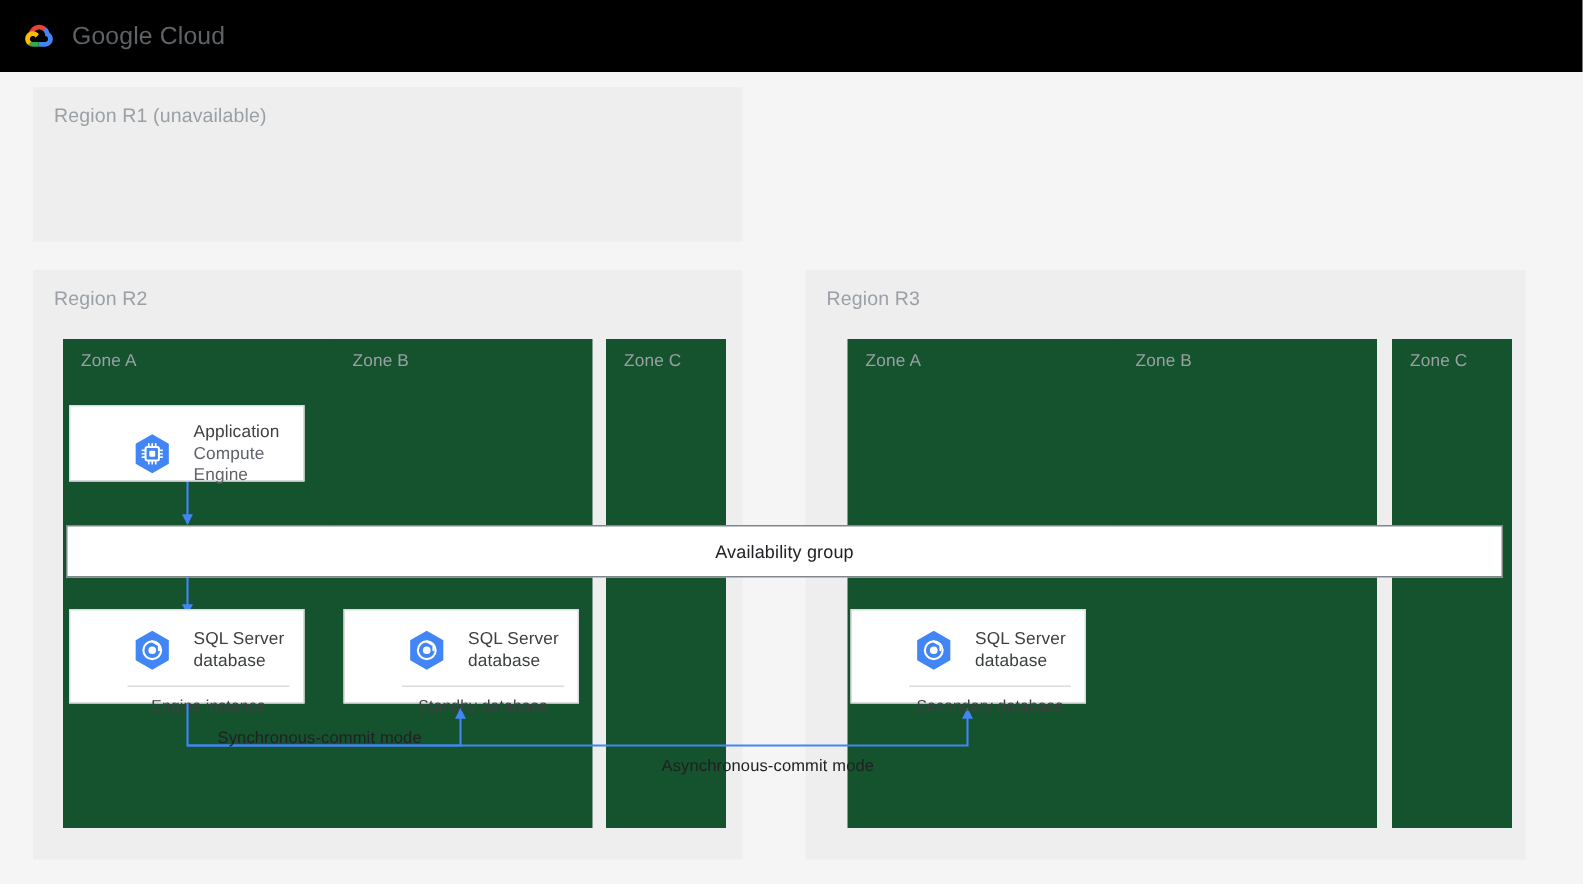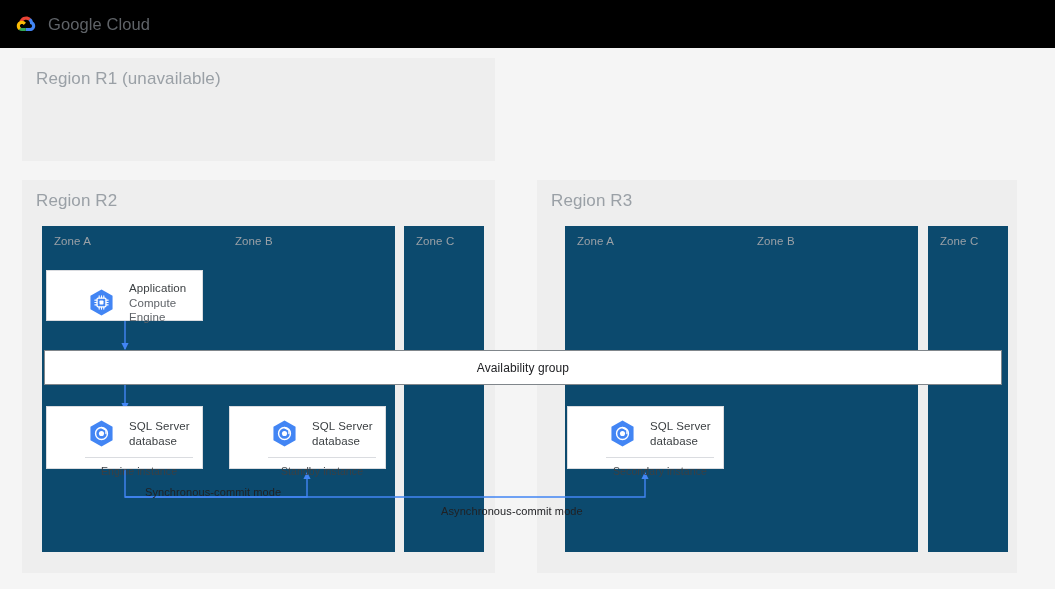--- a/index.html
+++ b/index.html
@@ -13,23 +13,23 @@
   .stage{position:relative;width:1055px;height:589px;}
 
   
   .header{position:absolute;left:0;top:0;width:1055px;height:48px;background:#000000;}
   .logo-wrap{position:absolute;left:14px;top:12px;display:flex;align-items:center;gap:10px;}
   .logo-icon{width:24px;height:24px;display:block;}
   .logo-text{font-size:16.5px;color:#5f6368;letter-spacing:.1px;line-height:24px;}
 
   
   .region{position:absolute;background:#eeeeee;}
-  .region-label{position:absolute;left:14px;top:11px;font-size:17px;color:#9aa0a6;letter-spacing:.1px;}
-
-  .zone{position:absolute;background:#0c4a6e;}
+  .region-label{position:absolute;left:14px;top:11px;font-size:13px;color:#9aa0a6;letter-spacing:.1px;}
+
+  .zone{position:absolute;background:#14532d;}
   .zone-label{position:absolute;left:12px;top:9px;font-size:11.5px;color:#9aa0a6;letter-spacing:.1px;}
 
   
   .card{position:absolute;background:#ffffff;border:1px solid #dadce0;box-sizing:border-box;padding-left:29px;}
   .card-row{display:flex;align-items:center;padding:10px 10px 10px 9px;gap:11px;}
   .hexicon{width:33px;height:33px;flex:0 0 33px;display:block;}
   .card-txt{display:flex;flex-direction:column;justify-content:center;}
   .card-title{font-size:11.5px;color:#3c4043;line-height:14.5px;letter-spacing:.1px;}
   .card-sub{font-size:11.5px;color:#5f6368;line-height:14.5px;letter-spacing:.1px;}
   .card-div{height:1px;background:#dadce0;margin:0 9px;}
@@ -173,38 +173,38 @@
           <circle cx="20" cy="20" r="3.1" fill="#ffffff"></circle>
           <path d="M20 12.8 L25.4 16 L25.4 20" fill="none" stroke="#ffffff" stroke-width="1.7" stroke-linecap="round"></path>
         </svg>
       </span>
       <span class="card-txt">
         <span class="card-title">SQL Server</span>
         <span class="card-title">database</span>
       </span>
     </div>
     <div class="card-div"></div>
-    <div class="card-foot">Standby instance</div>
+    <div class="card-foot">Standby database</div>
   </div>
 
   <div class="card" style="left:567px;top:406px;width:157px;height:63px;">
     <div class="card-row" style="padding-bottom:7px;">
       <span>
         <svg class="hexicon" viewBox="0 0 40 40" xmlns="http://www.w3.org/2000/svg">
           <path d="M20 4.2 L33.4 11.9 L33.4 28.1 L20 35.8 L6.6 28.1 L6.6 11.9 Z" fill="#4285f4"></path>
           <circle cx="20" cy="20" r="7.2" fill="none" stroke="#ffffff" stroke-width="1.7"></circle>
           <circle cx="20" cy="20" r="3.1" fill="#ffffff"></circle>
           <path d="M20 12.8 L25.4 16 L25.4 20" fill="none" stroke="#ffffff" stroke-width="1.7" stroke-linecap="round"></path>
         </svg>
       </span>
       <span class="card-txt">
         <span class="card-title">SQL Server</span>
         <span class="card-title">database</span>
       </span>
     </div>
     <div class="card-div"></div>
-    <div class="card-foot">Secondary instance</div>
+    <div class="card-foot">Secondary database</div>
   </div>
 
   <span class="lbl" style="left:145px;top:486px;">Synchronous-commit mode</span>
   <span class="lbl" style="left:441px;top:505px;">Asynchronous-commit mode</span>
 
 </div>
 
 </body></html>

